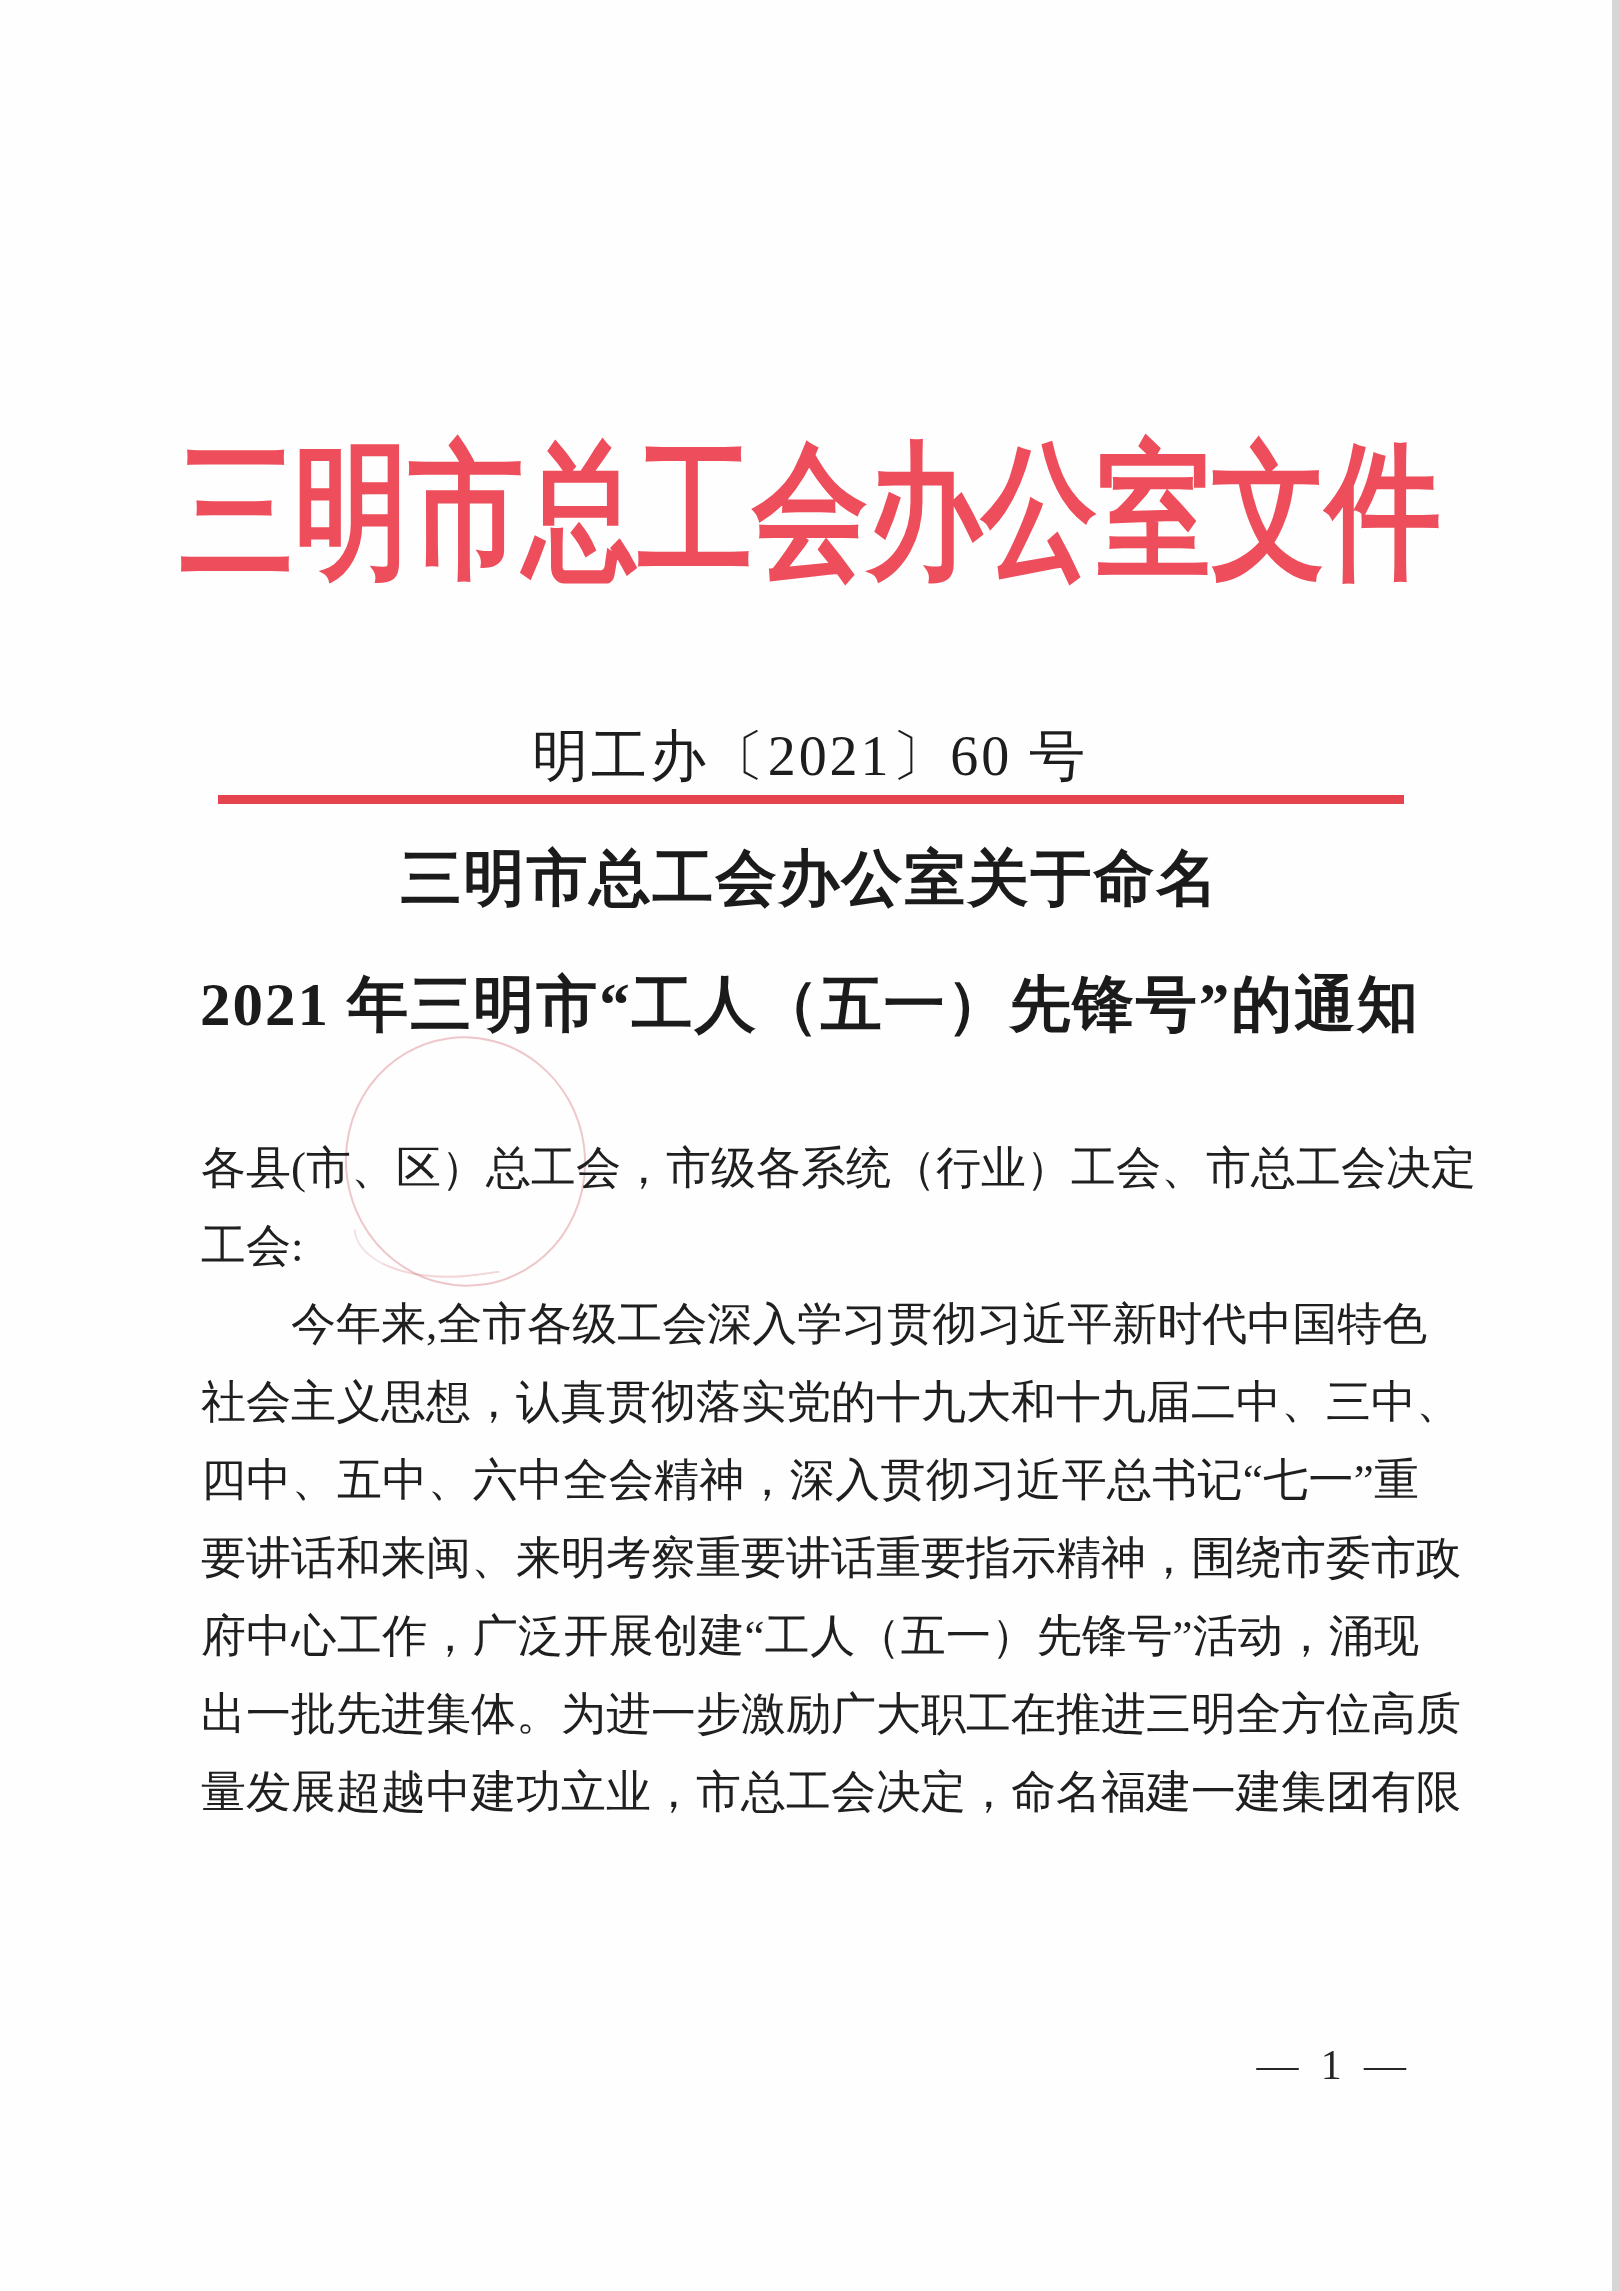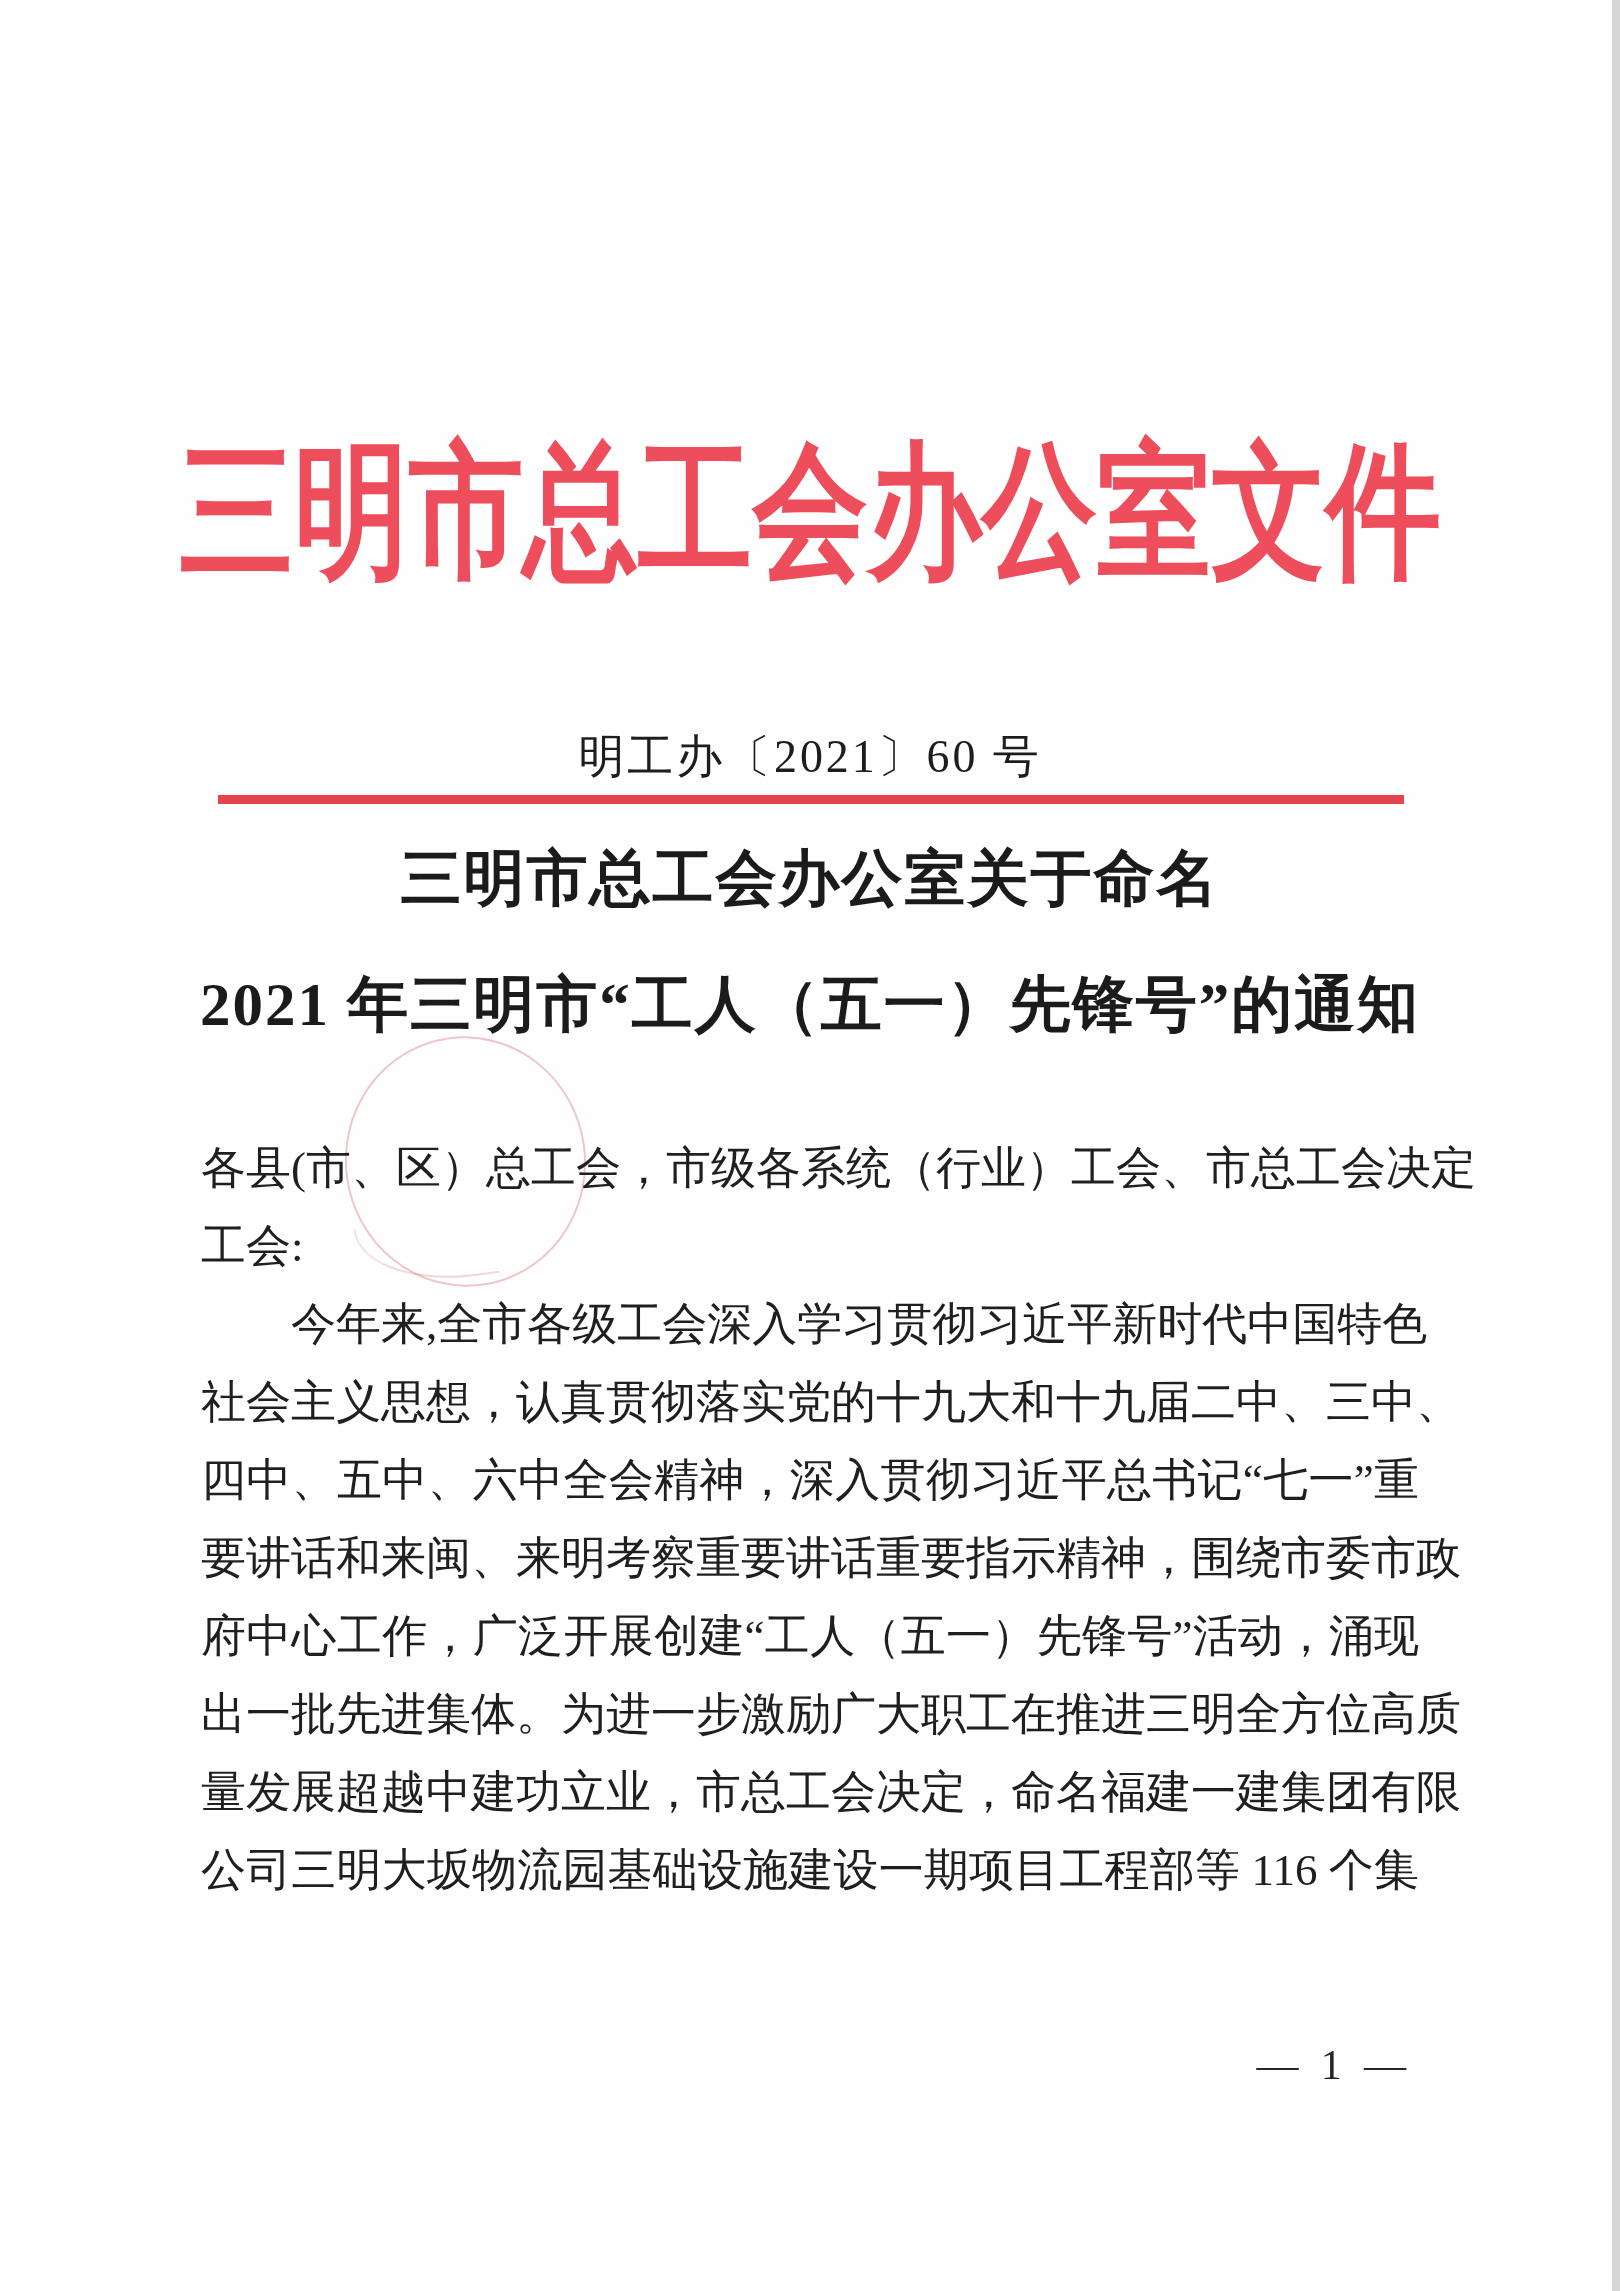--- a/index.html
+++ b/index.html
@@ -41,21 +41,21 @@
     transform-origin: 50% 50%;
     letter-spacing: 0px;
   }
   
   .doc-number {
     position: absolute;
     top: 727px;
     left: 0;
     width: 100%;
     text-align: center;
-    font-size: 46px;
+    font-size: 56px;
     line-height: 59px;
     color: #1d1d1d;
     letter-spacing: 2.9px;
   }
   
   .red-rule {
     position: absolute;
     top: 795px;
     left: 218px;
     width: 1186px;
@@ -164,21 +164,20 @@
       <div class="body-line">四中、五中、六中全会精神，深入贯彻习近平总书记“七一”重</div>
 
       <div class="body-line">要讲话和来闽、来明考察重要讲话重要指示精神，围绕市委市政</div>
 
       <div class="body-line">府中心工作，广泛开展创建“工人（五一）先锋号”活动，涌现</div>
 
       <div class="body-line">出一批先进集体。为进一步激励广大职工在推进三明全方位高质</div>
 
       <div class="body-line">量发展超越中建功立业，市总工会决定，命名福建一建集团有限</div>
 
-      <div class="body-line">公司三明大坂物流园基础设施建设一期项目工程部等 116 个集</div>
 
     </div>
 
   <div class="page-number">— 1 —</div>
 
   <div class="scan-edge-right"></div>
 
 </div>
 
 

